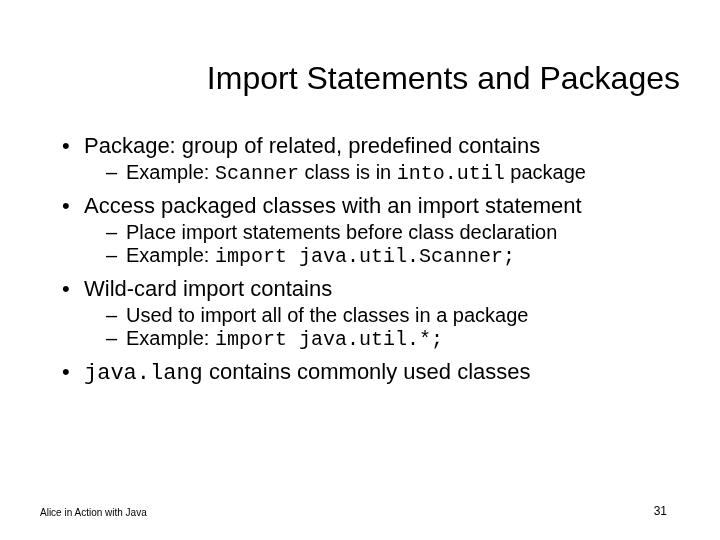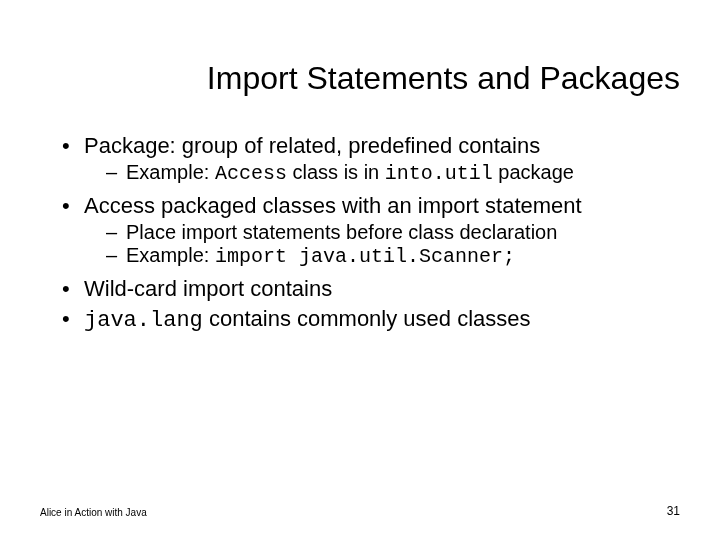--- a/index.html
+++ b/index.html
@@ -57,54 +57,62 @@
   }
   .footer-left {
     position: absolute;
     bottom: 22px;
     left: 40px;
     font-size: 10px;
   }
   .footer-right {
     position: absolute;
     bottom: 22px;
-    right: 40px;
+    right: 53px;
     font-size: 12px;
   }
 </style>
 </head>
 <body>
 
 <h1 class="title">Import Statements and Packages</h1>
 
 <ul class="level1">
 
   <li>
     <span>Package: group of related, predefined contains</span>
     <ul class="level2">
       <li>
-        <span>Example: </span><span class="mono">Access</span><span> class is in </span><span class="mono">into.util</span><span> package</span>
+        <span>Example: </span><span class="mono">Scanner</span><span> class is in </span><span class="mono">into.util</span><span> package</span>
       </li>
     </ul>
   </li>
 
   <li>
     <span>Access packaged classes with an import statement</span>
     <ul class="level2">
       <li>
         <span>Place import statements before class declaration</span>
       </li>
       <li>
         <span>Example: </span><span class="mono">import java.util.Scanner;</span>
       </li>
     </ul>
   </li>
 
   <li>
     <span>Wild-card import contains</span>
+    <ul class="level2">
+      <li>
+        <span>Used to import all of the classes in a package</span>
+      </li>
+      <li>
+        <span>Example: </span><span class="mono">import java.util.*;</span>
+      </li>
+    </ul>
   </li>
 
   <li>
     <span class="mono">java.lang</span><span> contains commonly used classes</span>
   </li>
 
 </ul>
 
 <div class="footer-left">Alice in Action with Java</div>
 <div class="footer-right">31</div>

